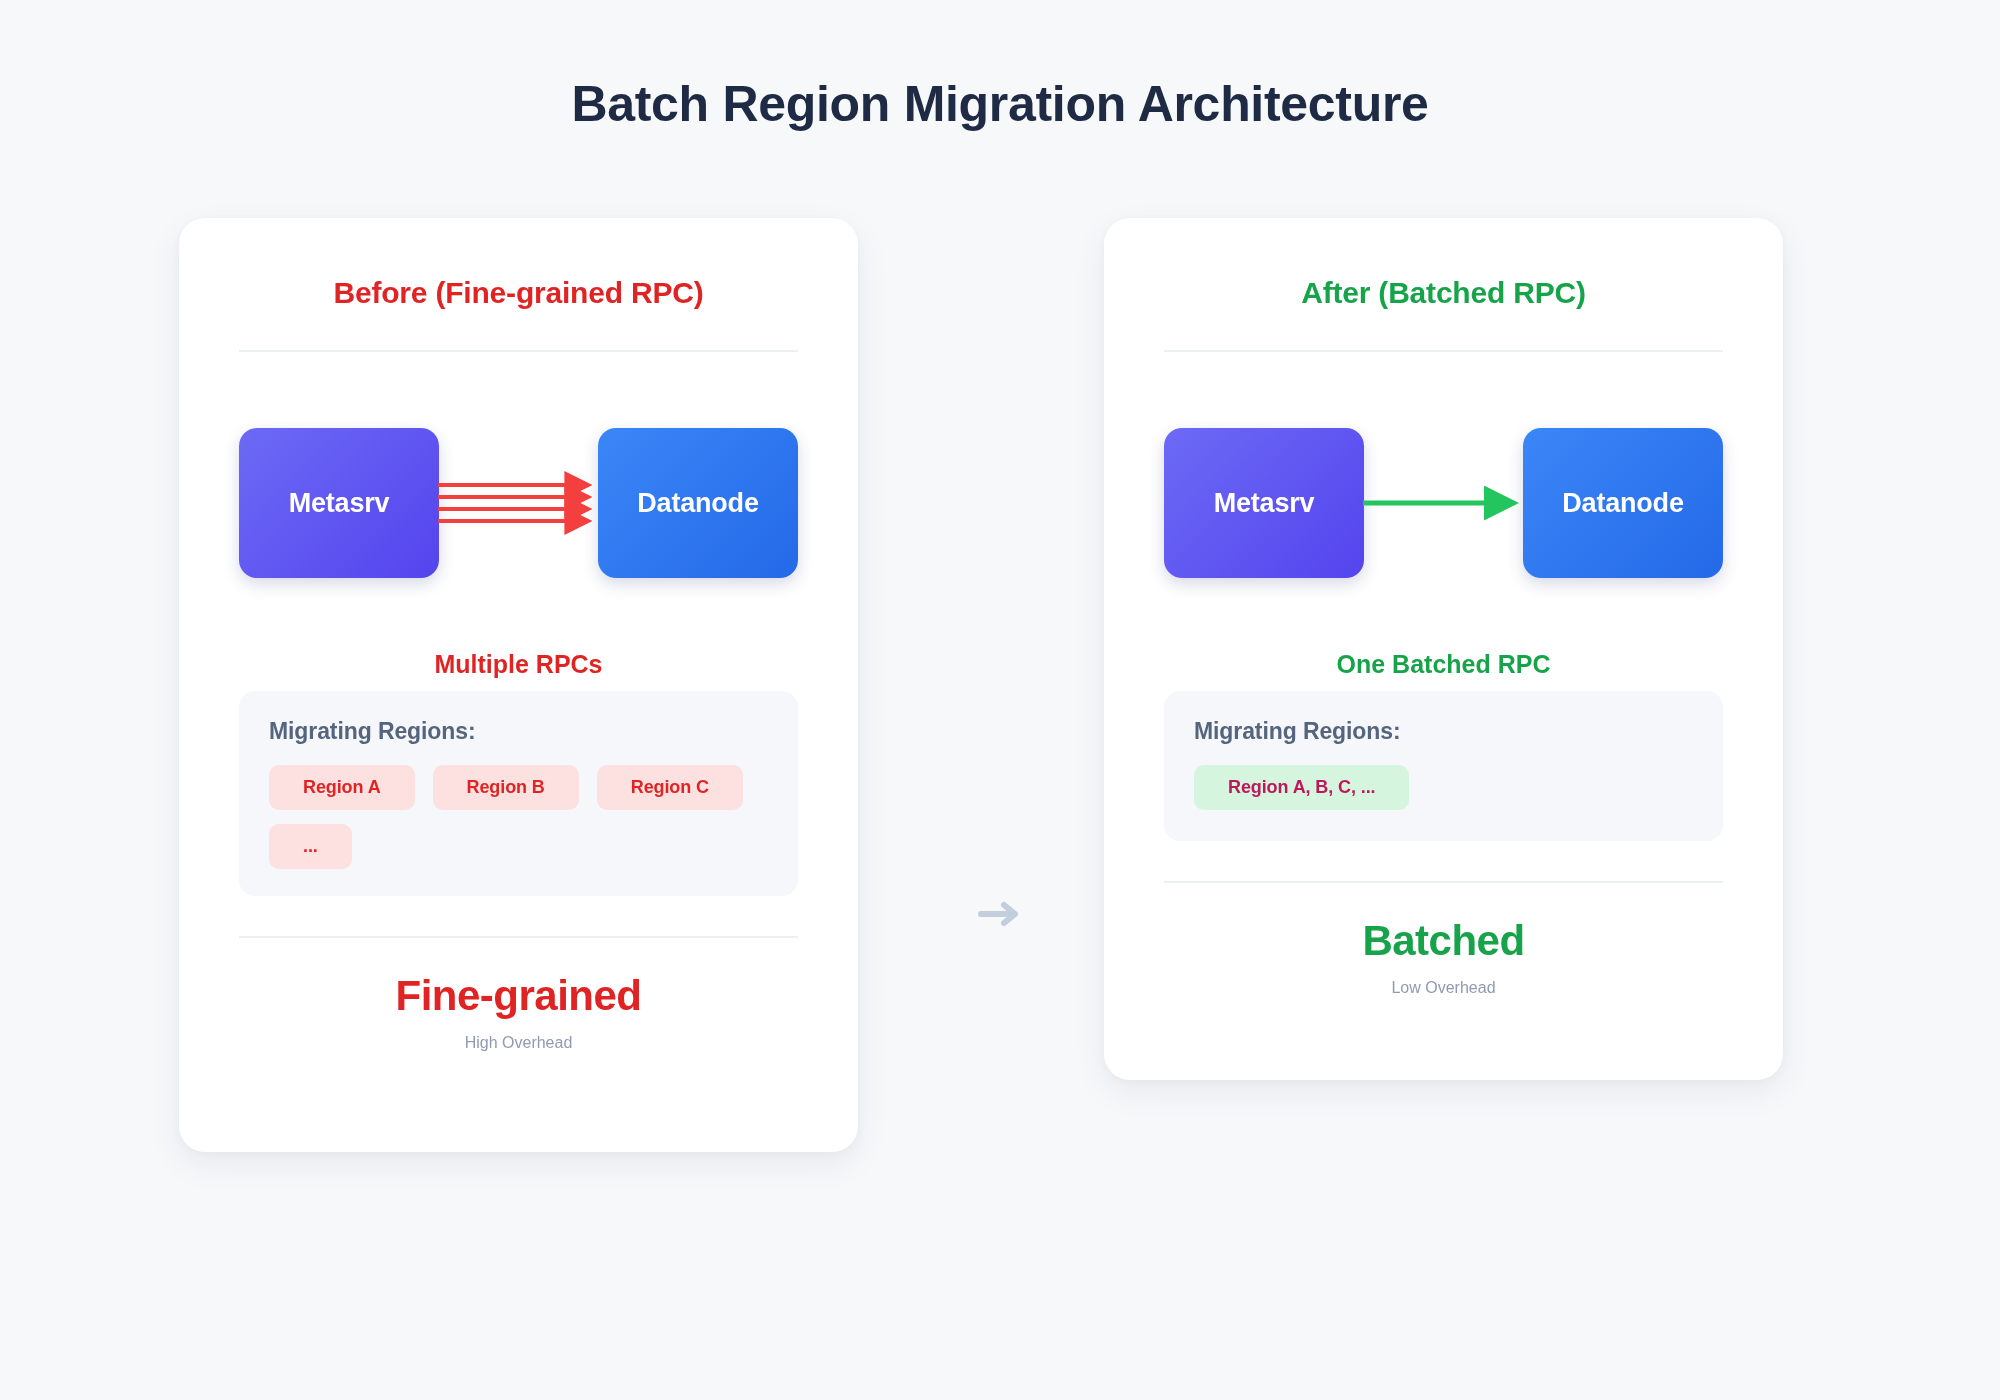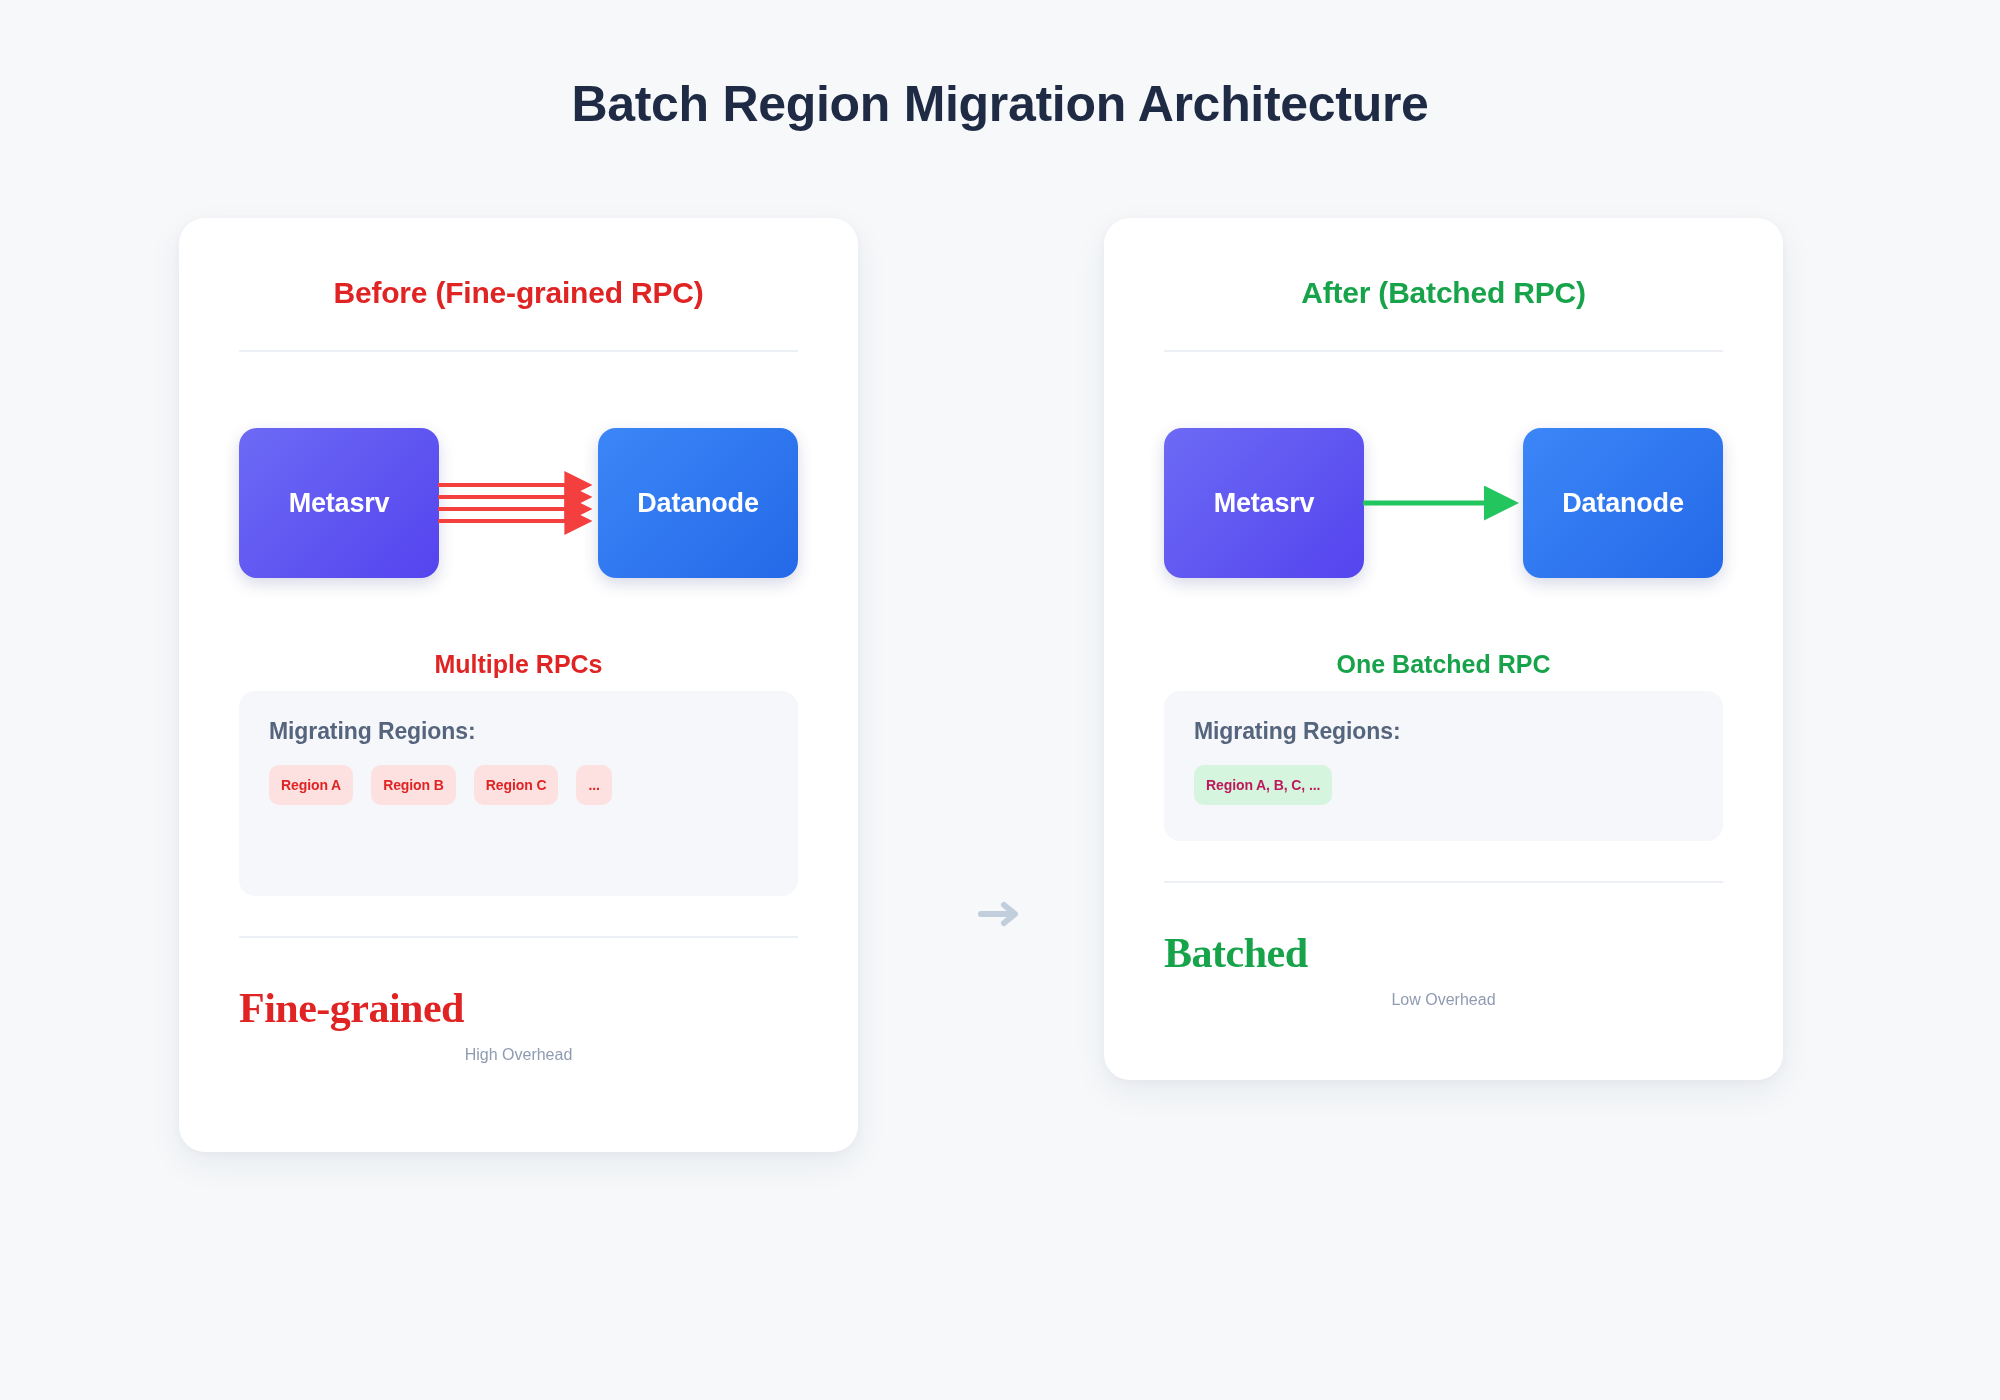--- a/index.html
+++ b/index.html
@@ -148,22 +148,22 @@
   }
 
   .chips {
     display: flex;
     flex-wrap: wrap;
     gap: 14px 18px;
   }
 
   .chip {
     border-radius: 10px;
-    padding: 12px 12px;
-    font-size: 14px;
+    padding: 12px 34px;
+    font-size: 18px;
     font-weight: bold;
     letter-spacing: -0.1px;
     white-space: nowrap;
   }
 
   .chip-red {
     background: #fde0e0;
     color: #e02424;
   }
 
@@ -176,26 +176,25 @@
   
   .panel-footer-divider {
     height: 2px;
     background: #eceff4;
   }
 
   .footer-left-divider  { margin-top: 40px; }
   .footer-right-divider { margin-top: 40px; }
 
   .verdict {
-    text-align: left;
+    text-align: center;
     font-size: 42px;
     font-weight: bold;
-    margin-top: 46px;
+    margin-top: 34px;
     letter-spacing: -0.5px;
-    font-family: Liberation Serif, serif;
   }
   .verdict-red   { color: #e02424; }
   .verdict-green { color: #17a34a; }
 
   .overhead {
     text-align: center;
     font-size: 16px;
     color: #8f9bb1;
     margin-top: 14px;
   }

